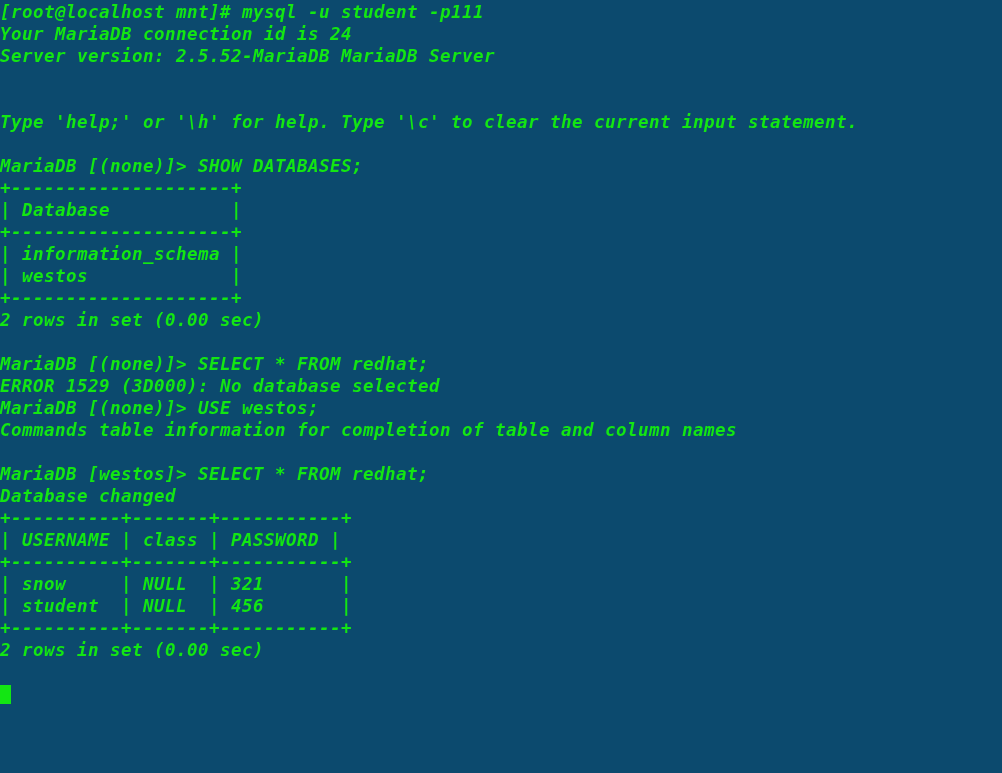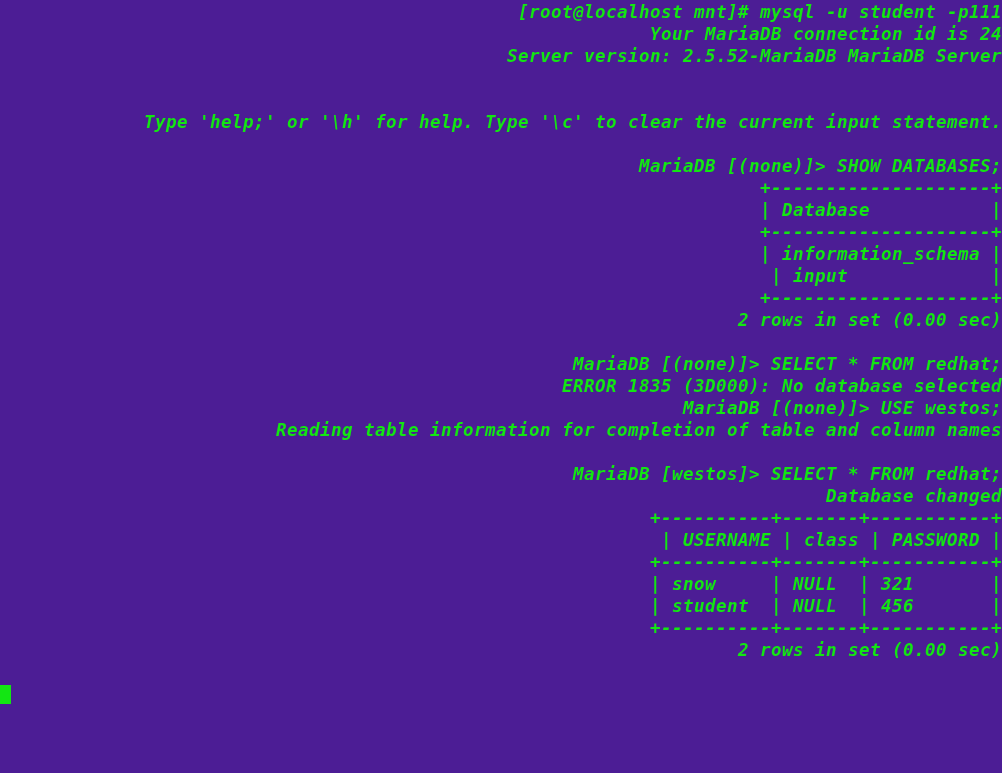--- a/index.html
+++ b/index.html
@@ -8,32 +8,31 @@
     background: #000000;
   }
   body {
     width: 1002px;
     height: 773px;
     overflow: hidden;
   }
   #terminal {
     width: 1002px;
     height: 773px;
-    background: #4c1d95;
+    background: #0c4a6e;
     color: #13e613;
     font-family: "DejaVu Sans Mono", "Liberation Mono", monospace;
     font-size: 17.5px;
     font-weight: bold;
     font-style: italic;
     line-height: 22px;
     letter-spacing: 0px;
     padding: 1px 0 0 0;
     box-sizing: border-box;
     overflow: hidden;
-    text-align: right;
   }
   .line {
     height: 22px;
     white-space: pre;
     padding-left: 0px;
     margin: 0;
     display: block;
     font-variant-ligatures: none;
   }
   .line.blank {
@@ -67,28 +66,28 @@
       <div class="line">Server version: 2.5.52-MariaDB MariaDB Server</div>
       <div class="line blank"> </div>
       <div class="line blank"> </div>
       <div class="line">Type 'help;' or '\h' for help. Type '\c' to clear the current input statement.</div>
       <div class="line blank"> </div>
       <div class="line">MariaDB [(none)]&gt; SHOW DATABASES;</div>
       <div class="line">+--------------------+</div>
       <div class="line">| Database           |</div>
       <div class="line">+--------------------+</div>
       <div class="line">| information_schema |</div>
-      <div class="line">| input             |</div>
+      <div class="line">| westos             |</div>
       <div class="line">+--------------------+</div>
       <div class="line">2 rows in set (0.00 sec)</div>
       <div class="line blank"> </div>
       <div class="line">MariaDB [(none)]&gt; SELECT * FROM redhat;</div>
-      <div class="line">ERROR 1835 (3D000): No database selected</div>
+      <div class="line">ERROR 1529 (3D000): No database selected</div>
       <div class="line">MariaDB [(none)]&gt; USE westos;</div>
-      <div class="line">Reading table information for completion of table and column names</div>
+      <div class="line">Commands table information for completion of table and column names</div>
       <div class="line blank"> </div>
       <div class="line">MariaDB [westos]&gt; SELECT * FROM redhat;</div>
       <div class="line">Database changed</div>
       <div class="line">+----------+-------+-----------+</div>
       <div class="line">| USERNAME | class | PASSWORD |</div>
       <div class="line">+----------+-------+-----------+</div>
       <div class="line">| snow     | NULL  | 321       |</div>
       <div class="line">| student  | NULL  | 456       |</div>
       <div class="line">+----------+-------+-----------+</div>
       <div class="line">2 rows in set (0.00 sec)</div>

